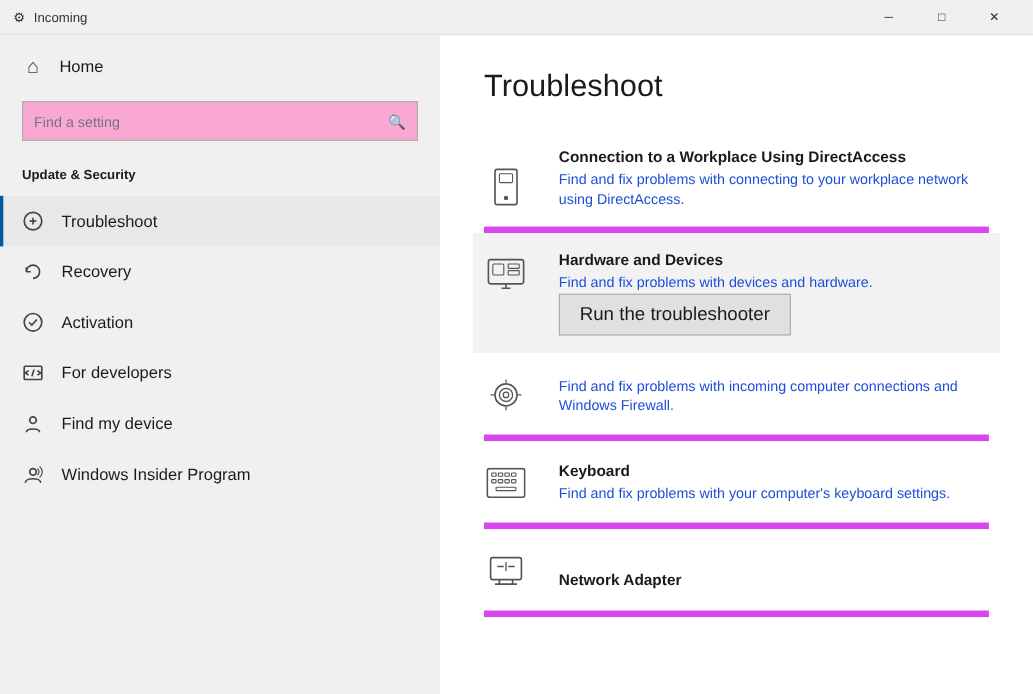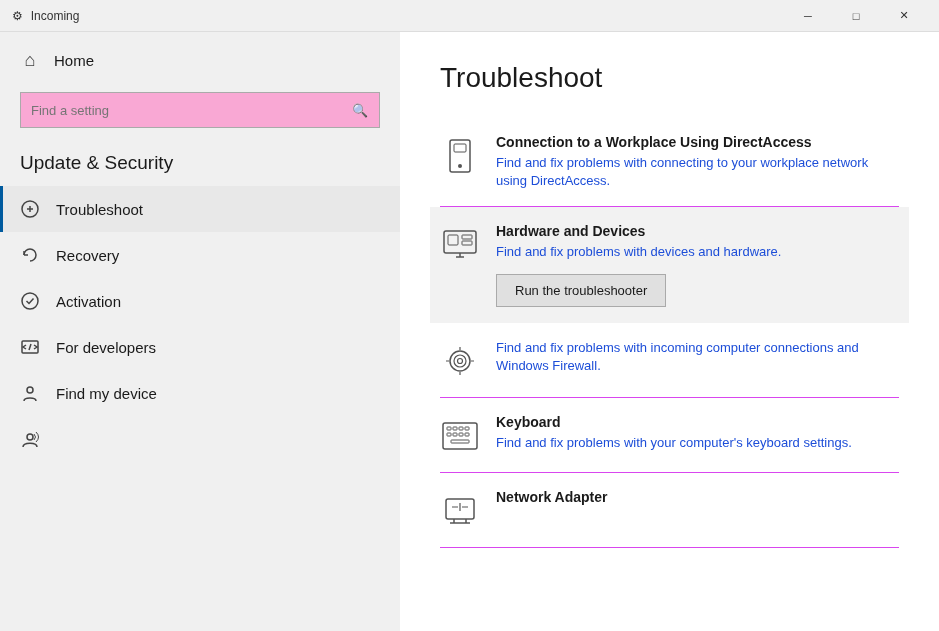--- a/index.html
+++ b/index.html
@@ -91,22 +91,22 @@
       font-size: 13px;
       flex: 1;
       color: #666;
     }
     .search-icon-btn {
       color: #555;
       font-size: 13px;
     }
 
     .sidebar-section-title {
-      font-size: 19px;
-      font-weight: 400;
+      font-size: 12px;
+      font-weight: 700;
       color: #1a1a1a;
       padding: 8px 20px 12px;
     }
 
     .sidebar-item {
       display: flex;
       align-items: center;
       gap: 16px;
       padding: 13px 20px;
       cursor: pointer;
@@ -146,24 +146,24 @@
 
     .page-title {
       font-size: 28px;
       font-weight: 300;
       color: #1a1a1a;
       margin-bottom: 24px;
     }
 
     .troubleshoot-item {
       display: flex;
-      align-items: flex-start;
-      gap: 16px;
+      align-items: flex-end;
+      gap: 28px;
       padding: 16px 0;
-      border-bottom: 1px solid #d946ef;
+      border-bottom: 6px solid #d946ef;
     }
 
     .item-icon {
       width: 40px;
       height: 40px;
       flex-shrink: 0;
       display: flex;
       align-items: center;
       justify-content: center;
       font-size: 22px;
@@ -183,25 +183,25 @@
     }
 
     .item-desc {
       font-size: 13px;
       color: #1d4ed8;
       line-height: 1.4;
     }
 
     .run-btn {
       display: inline-block;
-      margin-top: 12px;
+      margin-top: 0;
       padding: 8px 18px;
       background: #e0e0e0;
       border: 1px solid #aaa;
-      font-size: 13px;
+      font-size: 17px;
       color: #1a1a1a;
       cursor: pointer;
       font-family: 'Segoe UI', Arial, sans-serif;
     }
 
     
     .main-content::-webkit-scrollbar { width: 8px; }
     .main-content::-webkit-scrollbar-track { background: #f0f0f0; }
     .main-content::-webkit-scrollbar-thumb { background: #bbb; }
   </style>
@@ -288,20 +288,21 @@
 
     <div class="sidebar-item">
       <span class="sidebar-icon">
         <svg width="20" height="20" viewBox="0 0 20 20" fill="none">
           <circle cx="10" cy="8" r="3" stroke="#444" stroke-width="1.5" fill="none"></circle>
           <path d="M3 18 C3 13 17 13 17 18" stroke="#444" stroke-width="1.5" fill="none"></path>
           <path d="M14 5 Q17 8 14 11" stroke="#444" stroke-width="1" fill="none"></path>
           <path d="M16 3 Q21 8 16 13" stroke="#444" stroke-width="1" fill="none"></path>
         </svg>
       </span>
+      <span>Windows Insider Program</span>
     </div>
 
   </div>
 
   <div class="main-content">
 
     <div class="page-title">Troubleshoot</div>
 
     <div class="troubleshoot-item">
       <div class="item-icon">
@@ -311,21 +312,21 @@
           <rect x="10" y="6" width="12" height="8" rx="1" stroke="#555" stroke-width="1" fill="none"></rect>
         </svg>
       </div>
       <div class="item-content">
         <div class="item-title">Connection to a Workplace Using DirectAccess</div>
         <div class="item-desc">Find and fix problems with connecting to your workplace network using DirectAccess.</div>
       </div>
     </div>
 
     <div style="background:#f2f2f2; margin: 0 -10px; padding: 16px 10px 16px;">
-      <div style="display:flex; align-items:flex-start; gap:16px;">
+      <div style="display:flex; align-items:flex-start; gap:28px;">
         <div class="item-icon">
           <svg width="36" height="36" viewBox="0 0 36 36" fill="none">
             <rect x="2" y="4" width="32" height="22" rx="2" stroke="#555" stroke-width="1.5" fill="none"></rect>
             <rect x="6" y="8" width="10" height="10" rx="1" stroke="#555" stroke-width="1" fill="none"></rect>
             <rect x="20" y="8" width="10" height="4" rx="0.5" stroke="#555" stroke-width="1" fill="none"></rect>
             <rect x="20" y="14" width="10" height="4" rx="0.5" stroke="#555" stroke-width="1" fill="none"></rect>
             <path d="M14 30 L22 30 M18 26 L18 30" stroke="#555" stroke-width="1.5"></path>
           </svg>
         </div>
         <div class="item-content">

